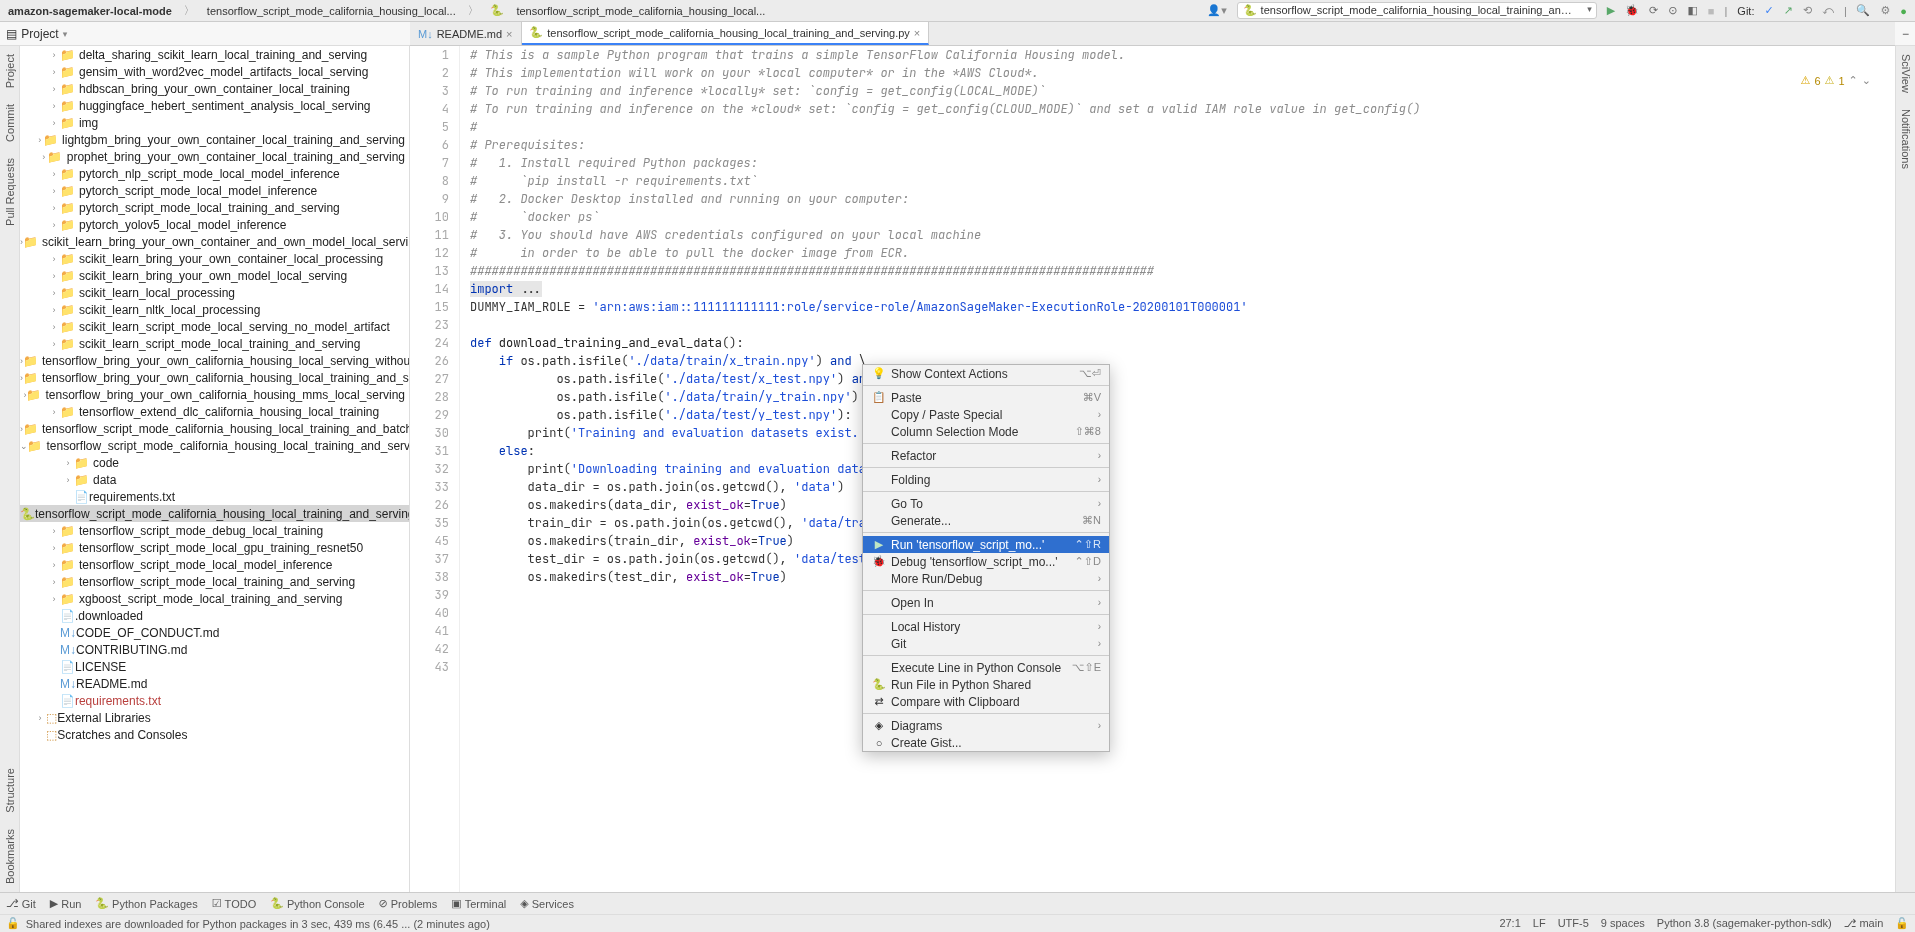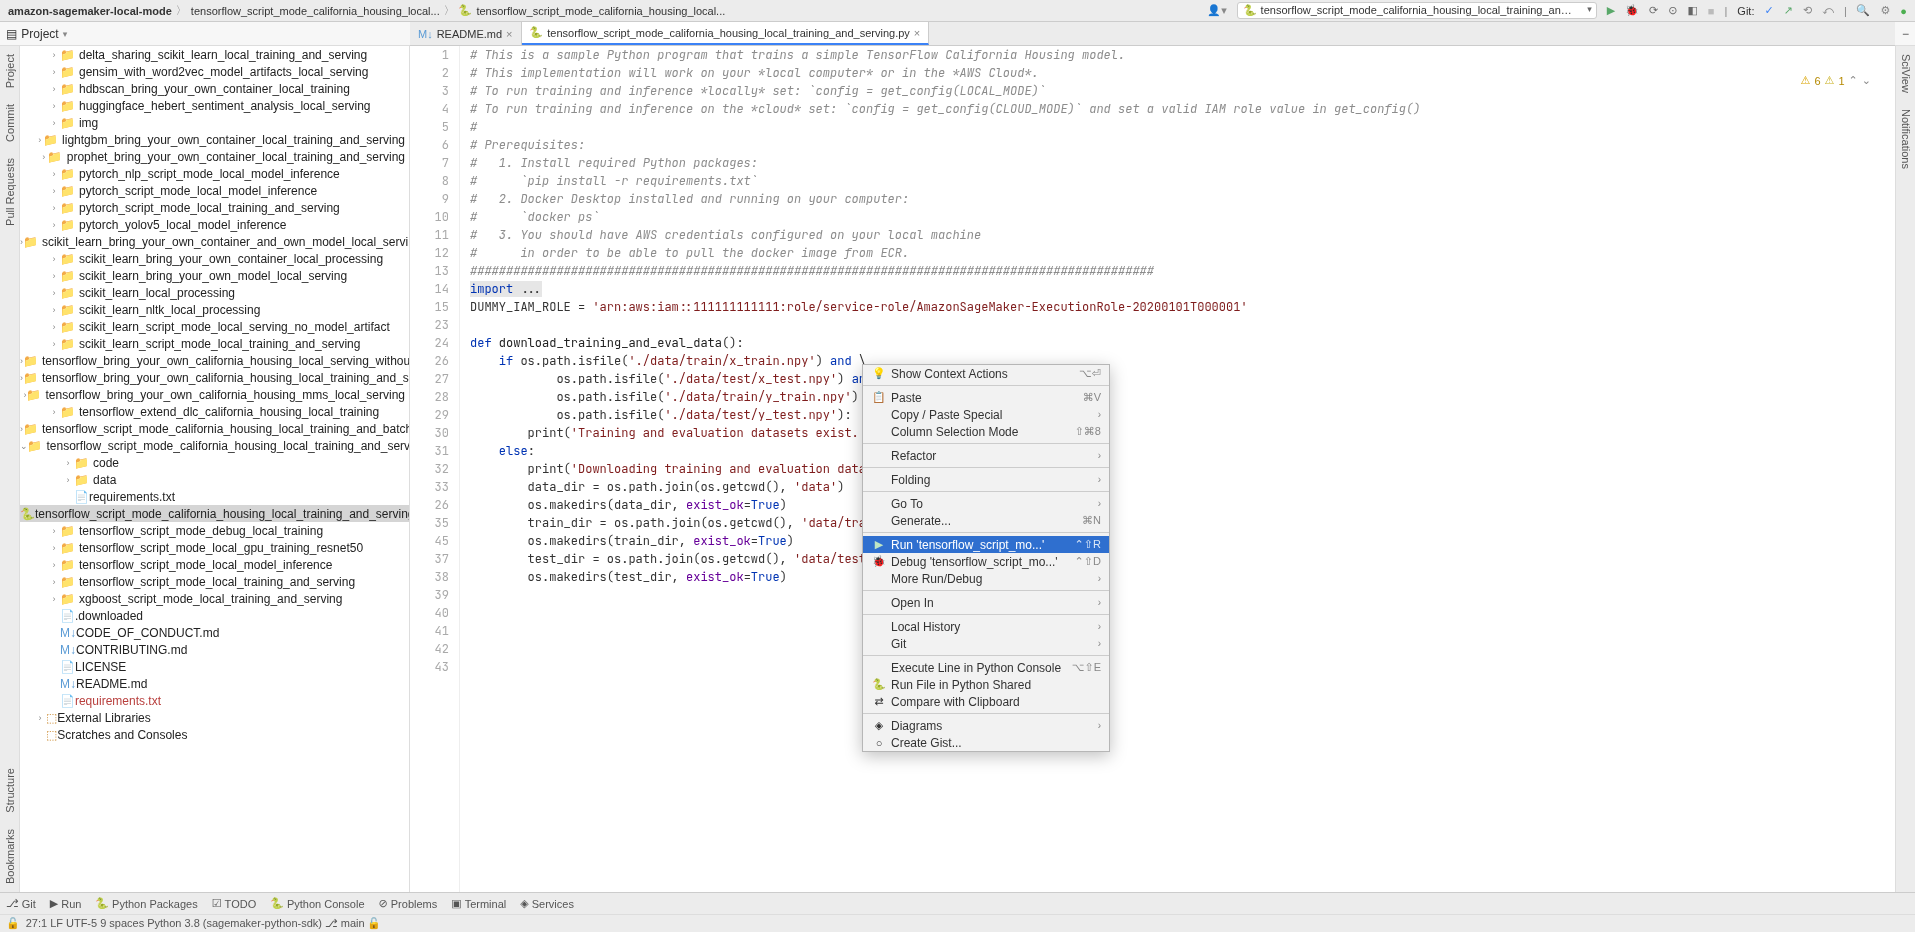--- a/index.html
+++ b/index.html
@@ -15,21 +15,21 @@
   height: 22px;
   background: #ececec;
   border-bottom: 1px solid #ccc;
   display: flex;
   align-items: center;
   font-size: 11px;
 }
 .breadcrumbs {
   display: flex;
   align-items: center;
-  gap: 4px;
+  gap: 12px;
   padding-left: 8px;
   flex: 1;
   overflow: hidden;
 }
 .breadcrumbs span { white-space: nowrap; }
 .bc-sep { color: #888; }
 .titlebar-right {
   display: flex;
   align-items: center;
   gap: 10px;
@@ -173,21 +173,21 @@
   border-right: 1px solid #eee;
 }
 .code {
   flex: 1;
   padding-left: 10px;
   white-space: pre;
   color: #333;
 }
 .c-comment { color: #8c8c8c; font-style: italic; }
 .c-key { color: #0033b3; }
-.c-str { color: #7f1d1d; text-align: center; }
+.c-str { color: #1d4ed8; text-align: center; }
 .hl-line { background: #fcfaee; display: inline-block; width: 100%; }
 .hl-imp { background: #e6e6e6; }
 
 .inspect-badge {
   position: absolute; top: 28px; right: 24px;
   display: flex; gap: 4px; align-items:center;
   font-size: 11px; color: #b58900;
 }
 .inspect-badge .warn-icon { color: #d9a400; }
 
@@ -234,21 +234,21 @@
   height: 18px;
   background: #ececec;
   border-top: 1px solid #ddd;
   display: flex;
   align-items: center;
   padding: 0 6px;
   font-size: 11px;
   color: #555;
 }
 .sb-left { flex: 1; }
-.sb-right { display: flex; gap: 3px; }
+.sb-right { display: flex; gap: 12px; }
 </style>
 </head>
 <body>
 
 <div class="titlebar">
   <div class="breadcrumbs">
     <span style="font-weight:600">amazon-sagemaker-local-mode</span>
     <span class="bc-sep">〉</span>
     <span>tensorflow_script_mode_california_housing_local...</span>
     <span class="bc-sep">〉</span>
@@ -735,20 +735,21 @@
   <span class="bb-item">🐍 <span>Python Packages</span></span>
   <span class="bb-item">☑ <span>TODO</span></span>
   <span class="bb-item">🐍 <span>Python Console</span></span>
   <span class="bb-item">⊘ <span>Problems</span></span>
   <span class="bb-item">▣ <span>Terminal</span></span>
   <span class="bb-item">◈ <span>Services</span></span>
 </div>
 
 <div class="statusbar">
   <span style="margin-right:6px">🔓</span>
+  <div class="sb-left">Shared indexes are downloaded for Python packages in 3 sec, 439 ms (6.45 ... (2 minutes ago)</div>
   <div class="sb-right">
     <span>27:1</span>
     <span>LF</span>
     <span>UTF-5</span>
     <span>9 spaces</span>
     <span>Python 3.8 (sagemaker-python-sdk)</span>
     <span>⎇ <span>main</span></span>
     <span>🔓</span>
   </div>
 </div>

